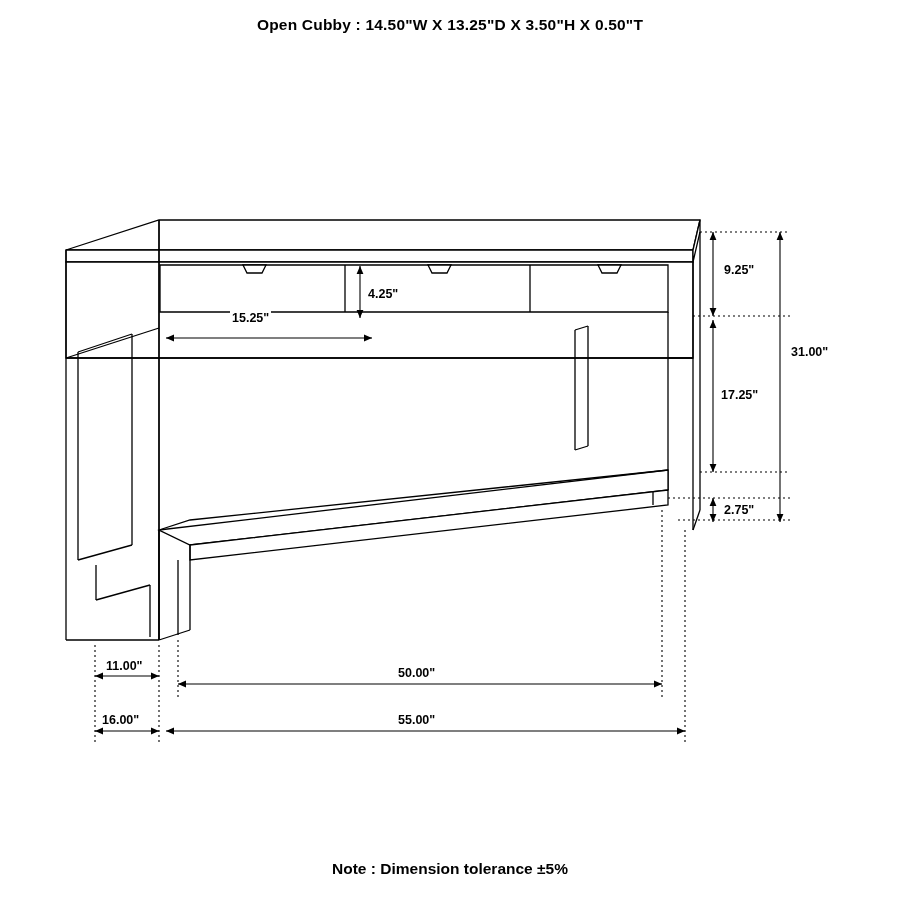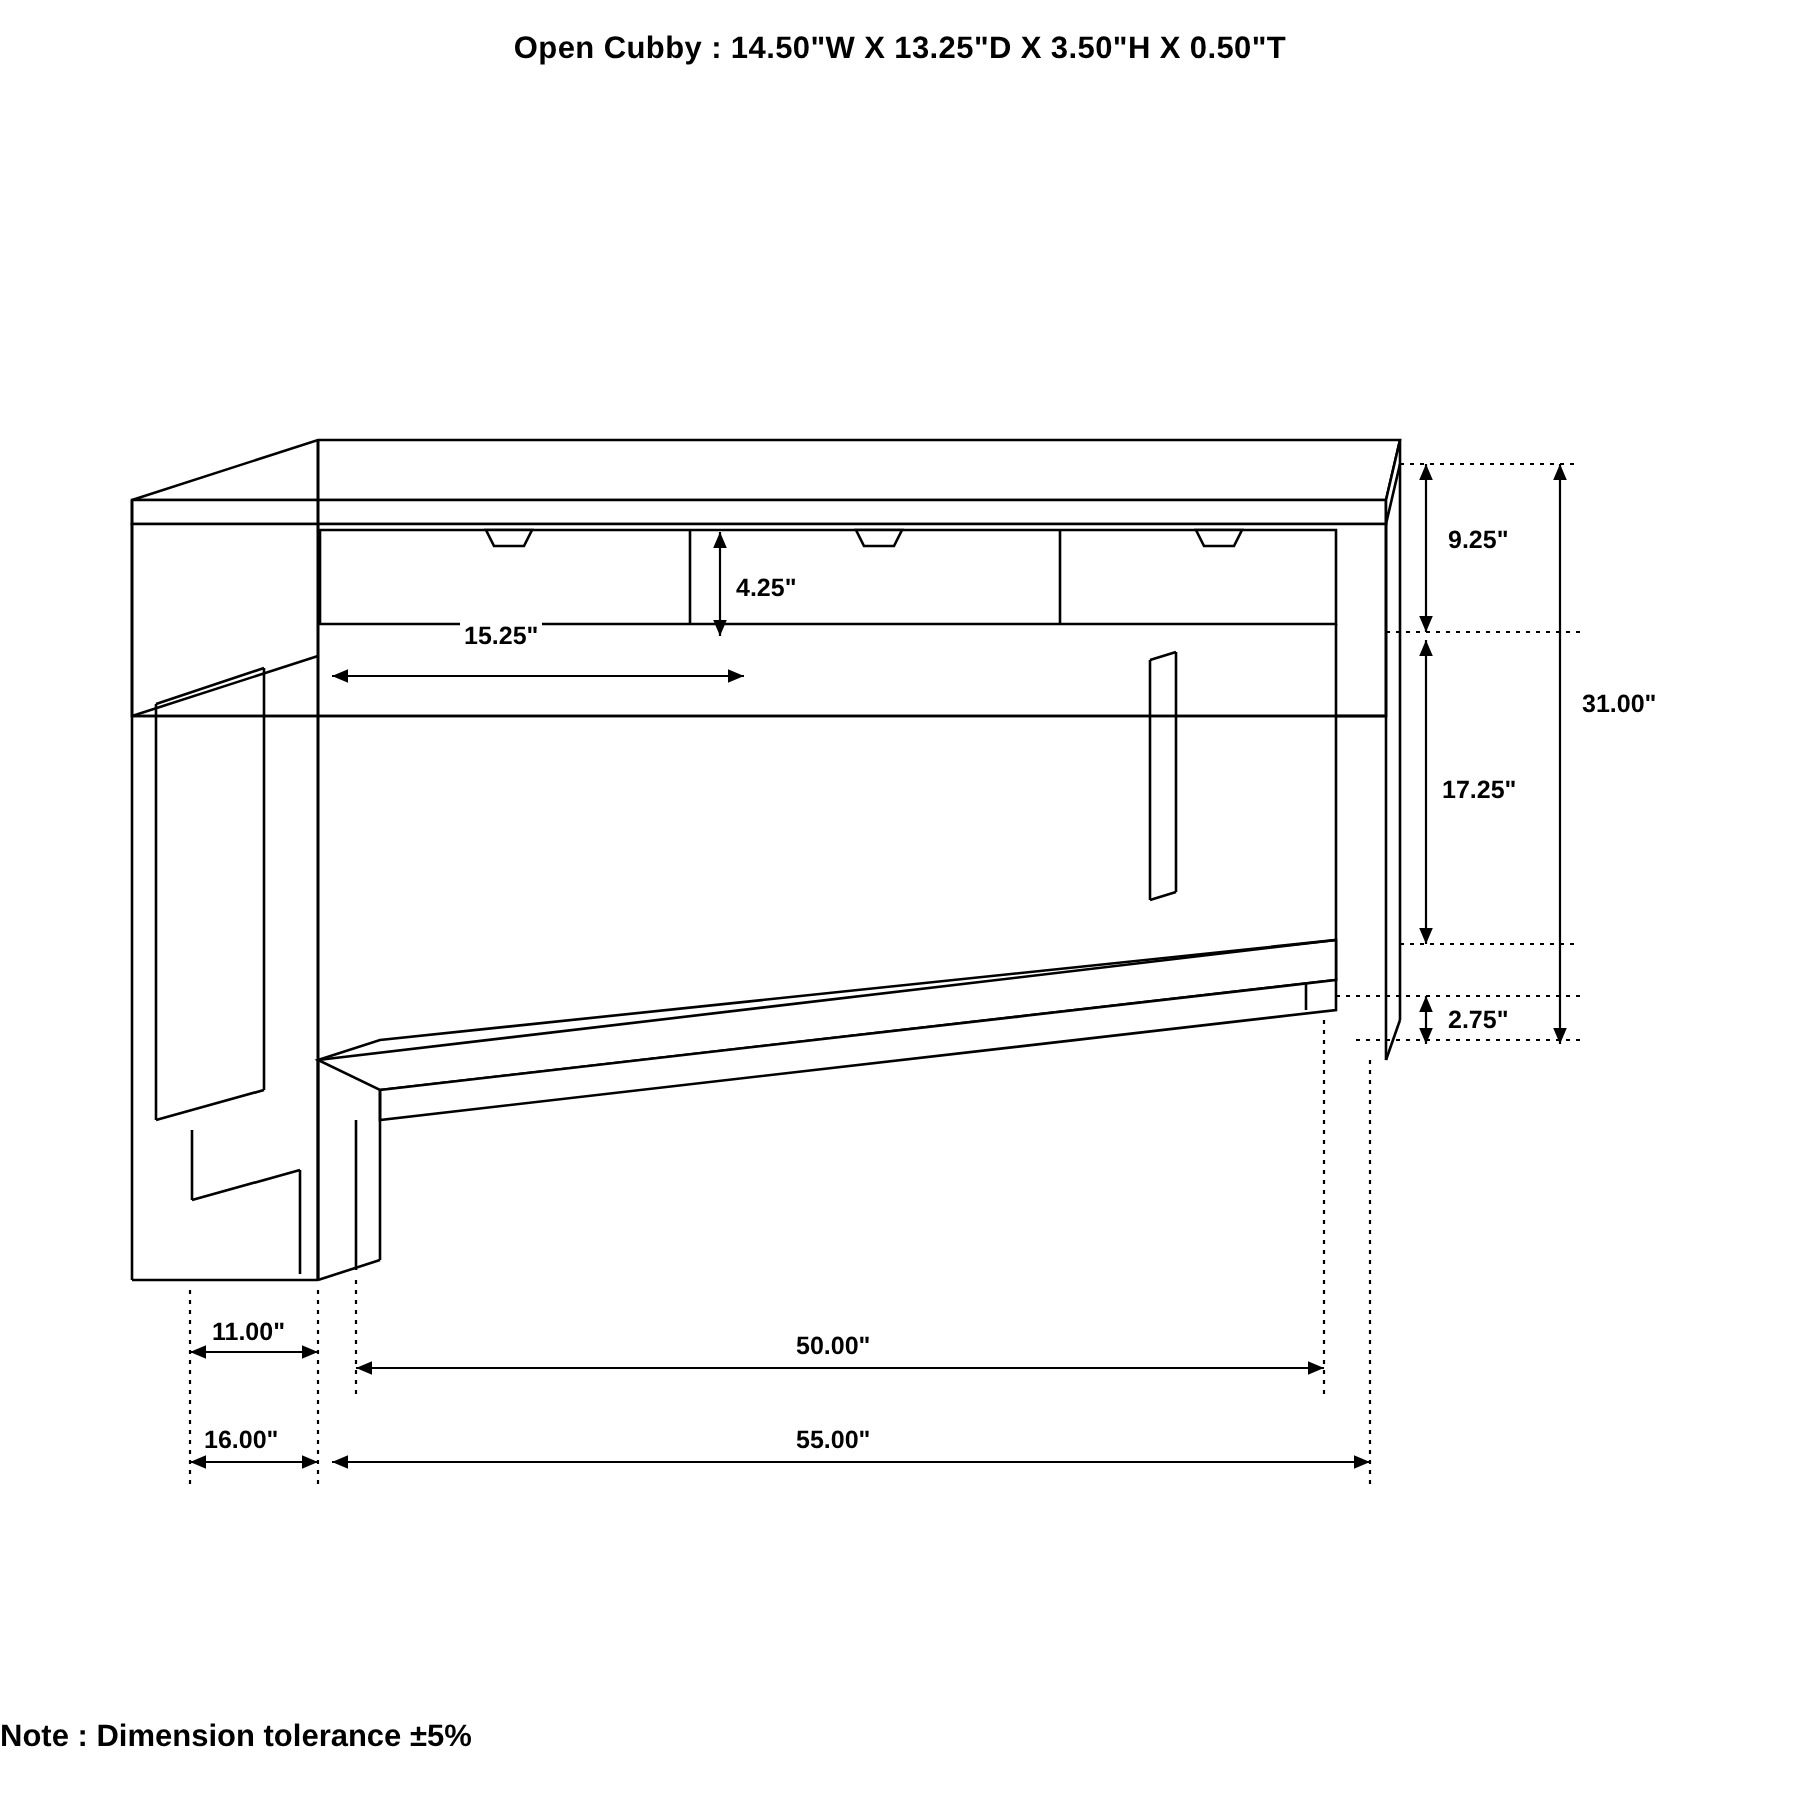--- a/index.html
+++ b/index.html
@@ -26,21 +26,21 @@
     font-size: 15.5px;
     font-weight: bold;
     color: #000;
     letter-spacing: 0.2px;
   }
   .note {
     position: absolute;
     top: 860px;
     left: 0;
     width: 900px;
-    text-align: left;
+    text-align: center;
     font-size: 15.5px;
     font-weight: bold;
     color: #000;
   }
   svg.draw {
     position: absolute;
     top: 0;
     left: 0;
     width: 900px;
     height: 900px;

